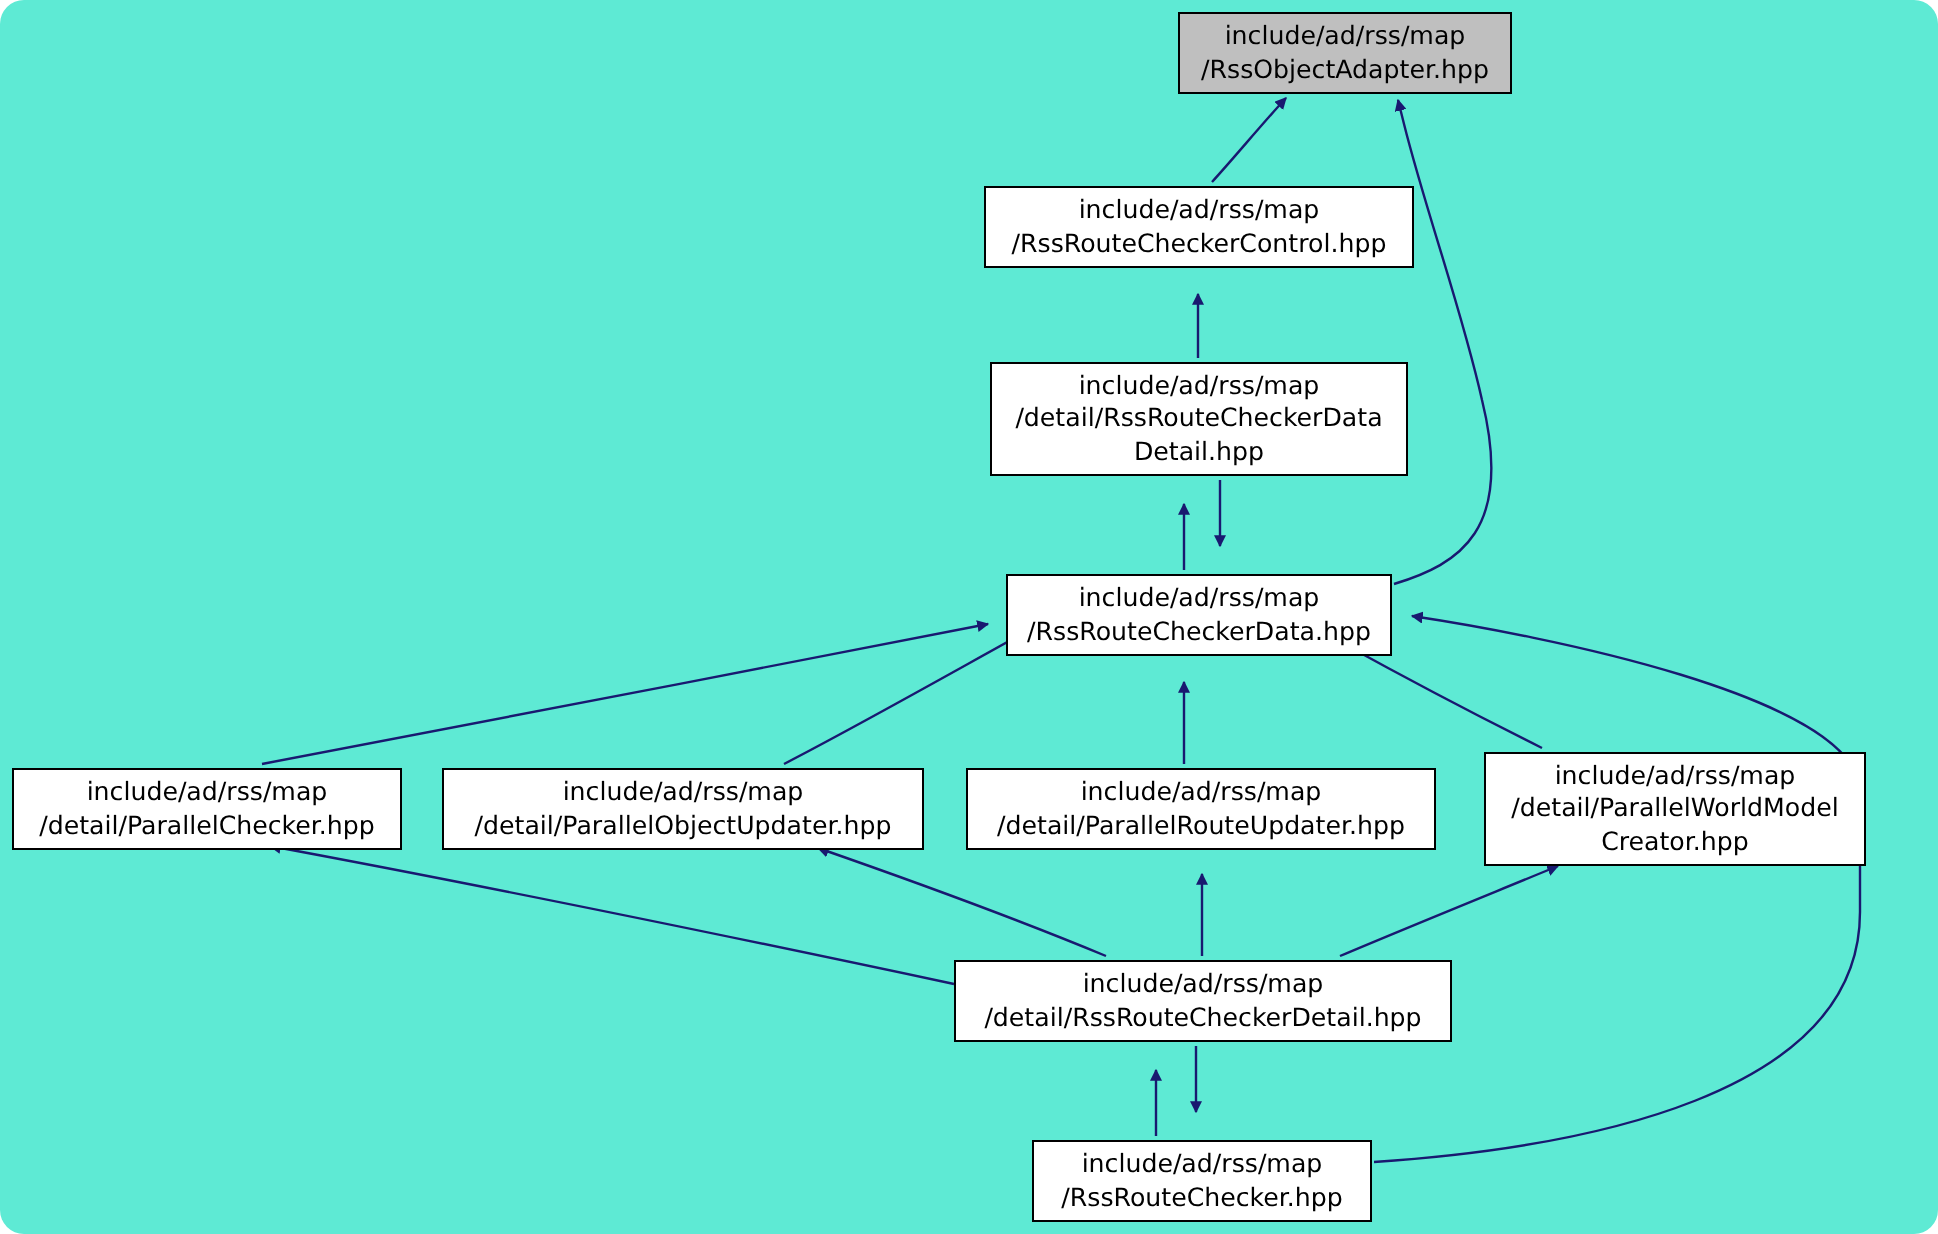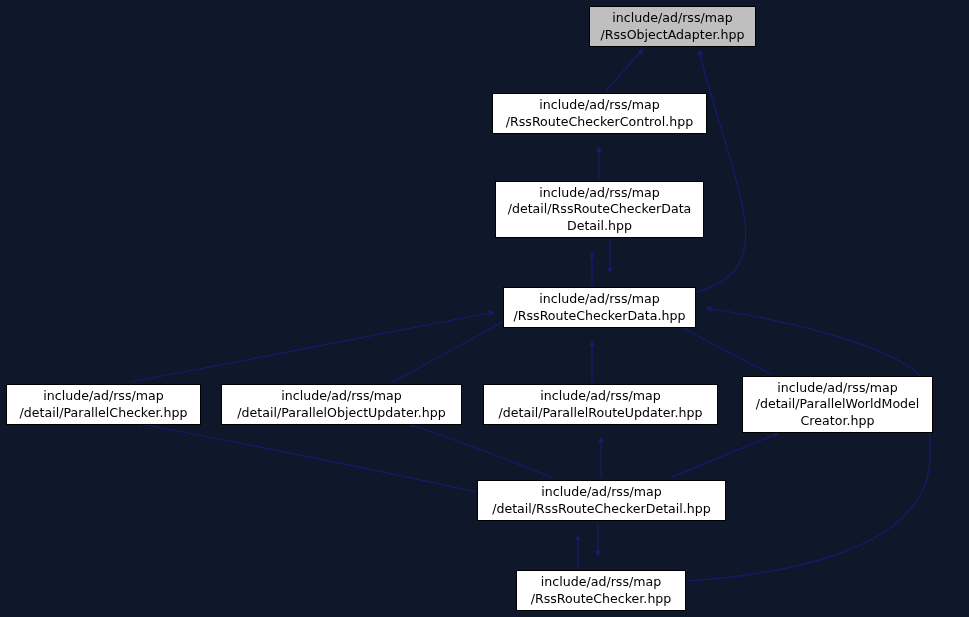--- a/index.html
+++ b/index.html
@@ -4,23 +4,24 @@
 <style>
   html, body {
     margin: 0;
     padding: 0;
     background: #ffffff;
   }
   #graph-canvas {
     position: relative;
     width: 969px;
     height: 617px;
-    background: #0f172a;
+    background: #5eead4;
     overflow: hidden;
     font-family: "DejaVu Sans", sans-serif;
+    border-radius: 12px;
   }
   #edge-layer {
     position: absolute;
     left: 0;
     top: 0;
     width: 969px;
     height: 617px;
     pointer-events: none;
   }
   .graph-node {

